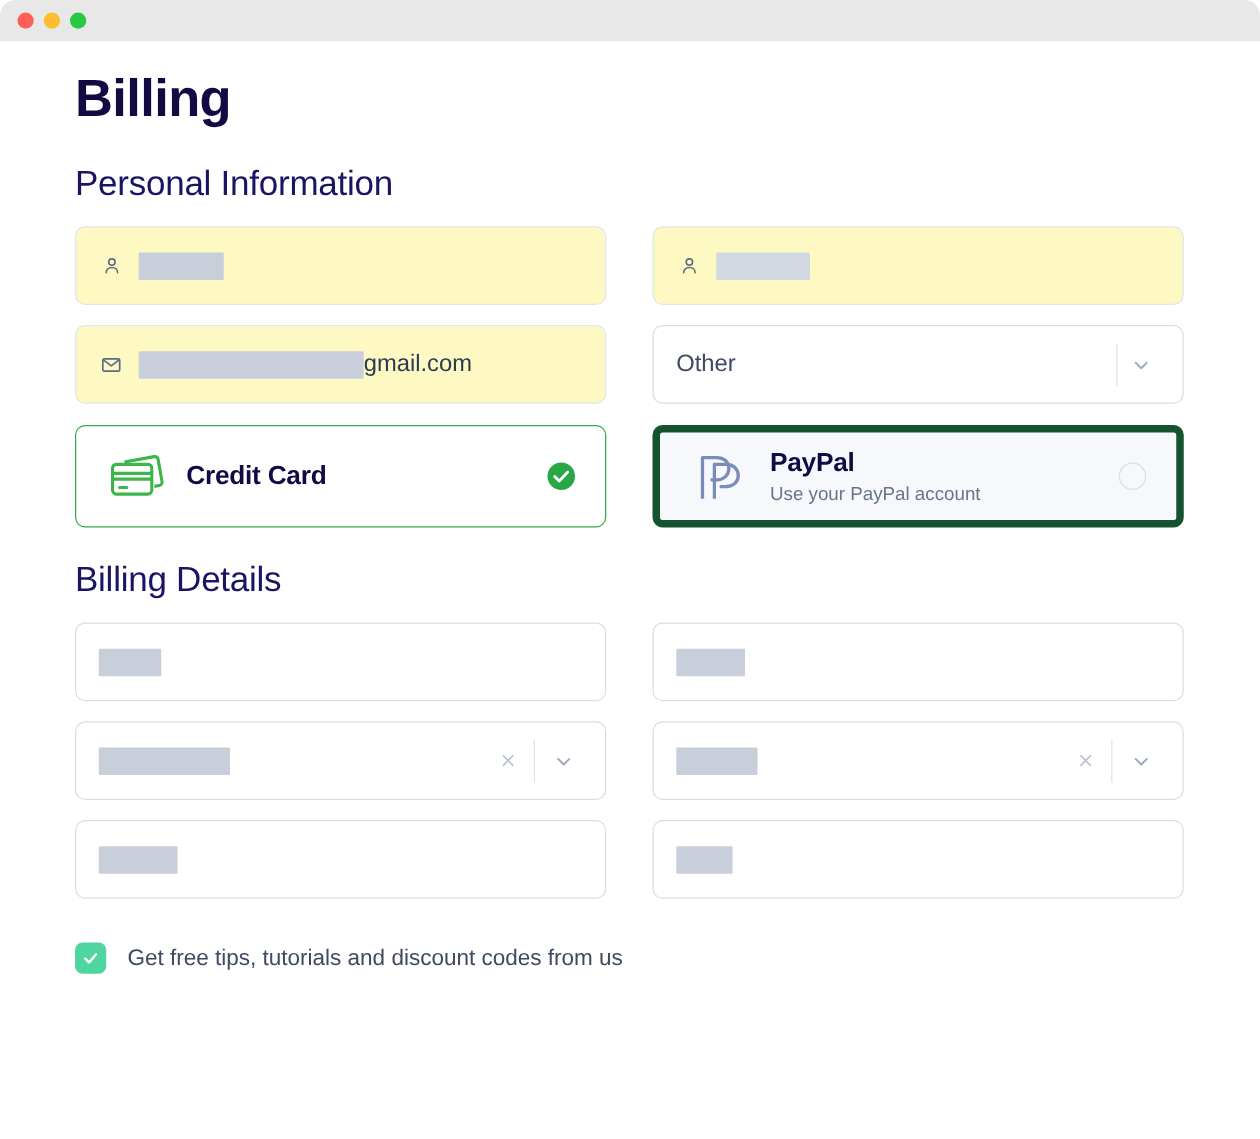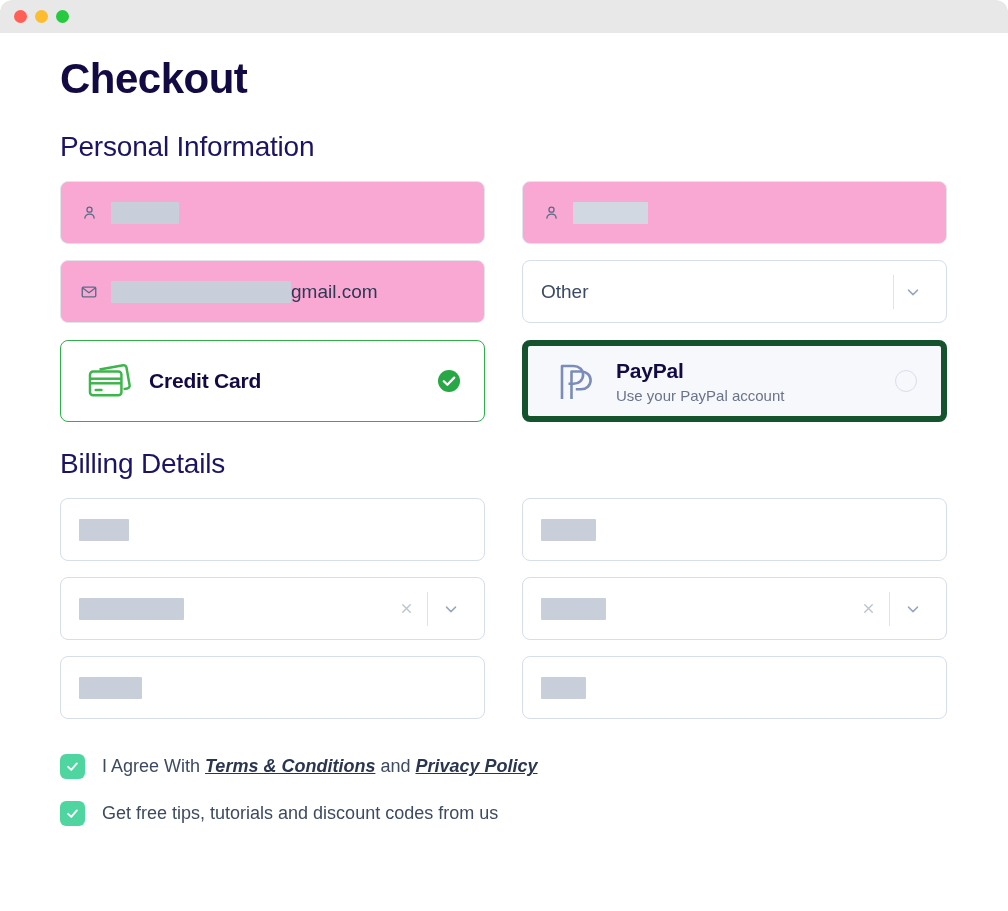--- a/index.html
+++ b/index.html
@@ -73,21 +73,21 @@
   .field {
     height: 63px;
     border-radius: 8px;
     display: flex;
     align-items: center;
     padding: 0 18px;
     box-sizing: border-box;
     position: relative;
   }
   .field-filled {
-    background: #f9a8d4;
+    background: #fef9c3;
     border: 1px solid #dfe5ea;
   }
   .field-outline {
     background: #ffffff;
     border: 1px solid #d6dee8;
   }
 
   .field-icon {
     width: 20px;
     height: 20px;
@@ -227,21 +227,21 @@
 <div class="window">
 
   <div class="titlebar">
     <div class="dot dot-red"></div>
     <div class="dot dot-yellow"></div>
     <div class="dot dot-green"></div>
   </div>
 
   <div class="content">
 
-    <h1 class="page-title">Checkout</h1>
+    <h1 class="page-title">Billing</h1>
 
     <h2 class="section-title">Personal Information</h2>
 
     <div class="grid">
 
       <div class="field field-filled">
         <span class="field-icon">
           <svg width="17" height="17" viewBox="0 0 24 24" fill="none" stroke="currentColor" stroke-width="1.8" stroke-linecap="round">
             <circle cx="12" cy="8" r="3.6"></circle>
             <path d="M5.5 20c0-3.6 2.9-5.8 6.5-5.8s6.5 2.2 6.5 5.8"></path>
@@ -375,34 +375,26 @@
       </div>
 
       <div class="field field-outline">
         <span class="redact" style="width:45px"></span>
       </div>
 
     </div>
 
     <div class="checks">
 
+
       <div class="check-row">
         <span class="checkbox">
           <svg width="15" height="15" viewBox="0 0 24 24" fill="none" stroke="#ffffff" stroke-width="3" stroke-linecap="round" stroke-linejoin="round">
             <path d="M5 12.5 10 17.5 19 7"></path>
           </svg>
         </span>
-        <span class="check-label"><span>I Agree With </span><a href="#">Terms &amp; Conditions</a><span> and </span><a href="#">Privacy Policy</a></span>
-      </div>
-
-      <div class="check-row">
-        <span class="checkbox">
-          <svg width="15" height="15" viewBox="0 0 24 24" fill="none" stroke="#ffffff" stroke-width="3" stroke-linecap="round" stroke-linejoin="round">
-            <path d="M5 12.5 10 17.5 19 7"></path>
-          </svg>
-        </span>
         <span class="check-label">Get free tips, tutorials and discount codes from us</span>
       </div>
 
     </div>
 
   </div>
 </div>
 
 </body></html>

